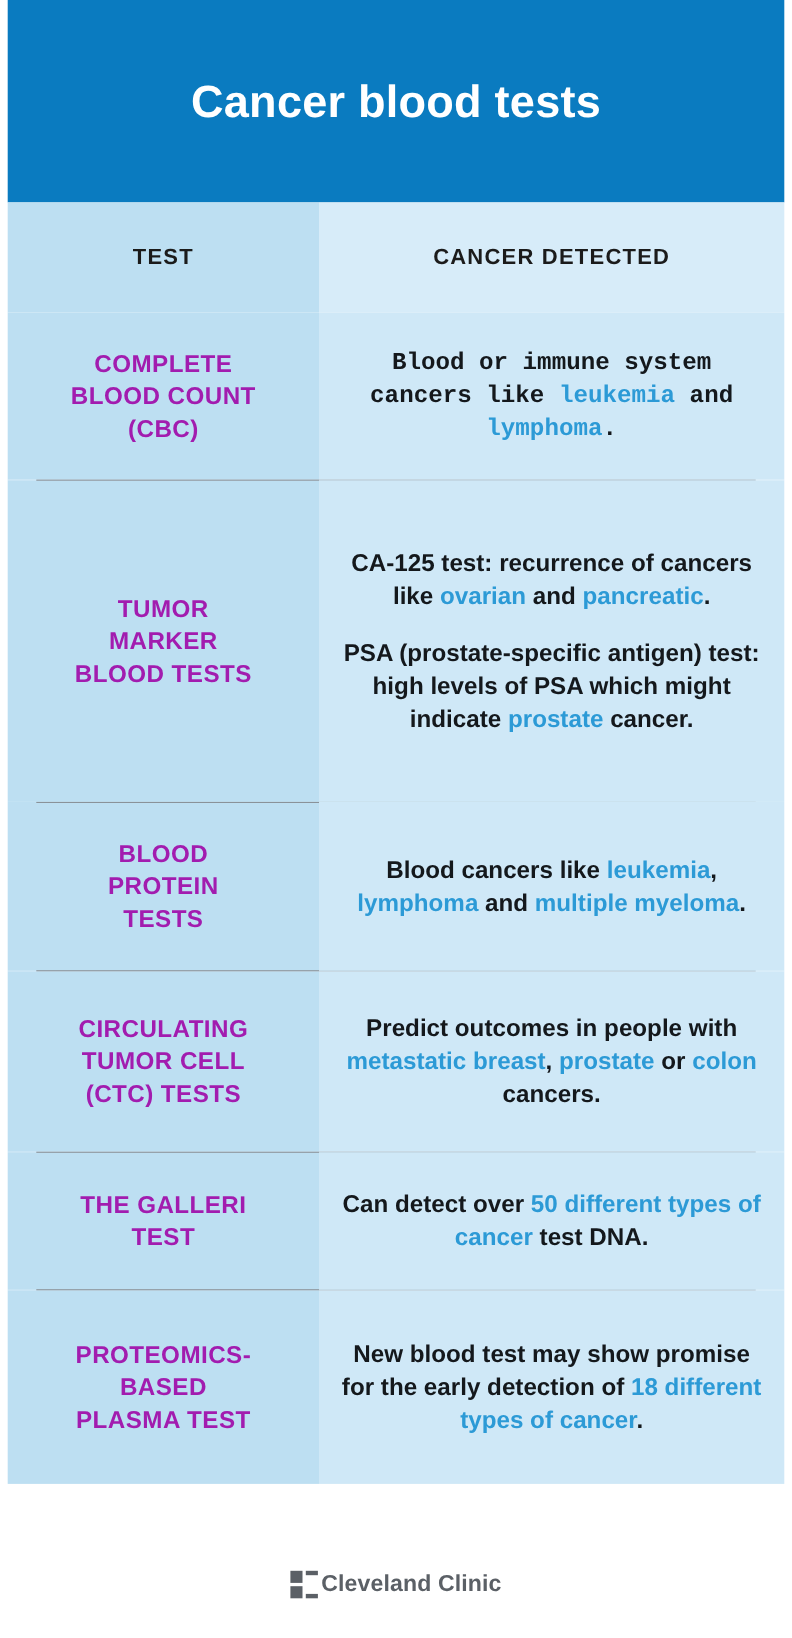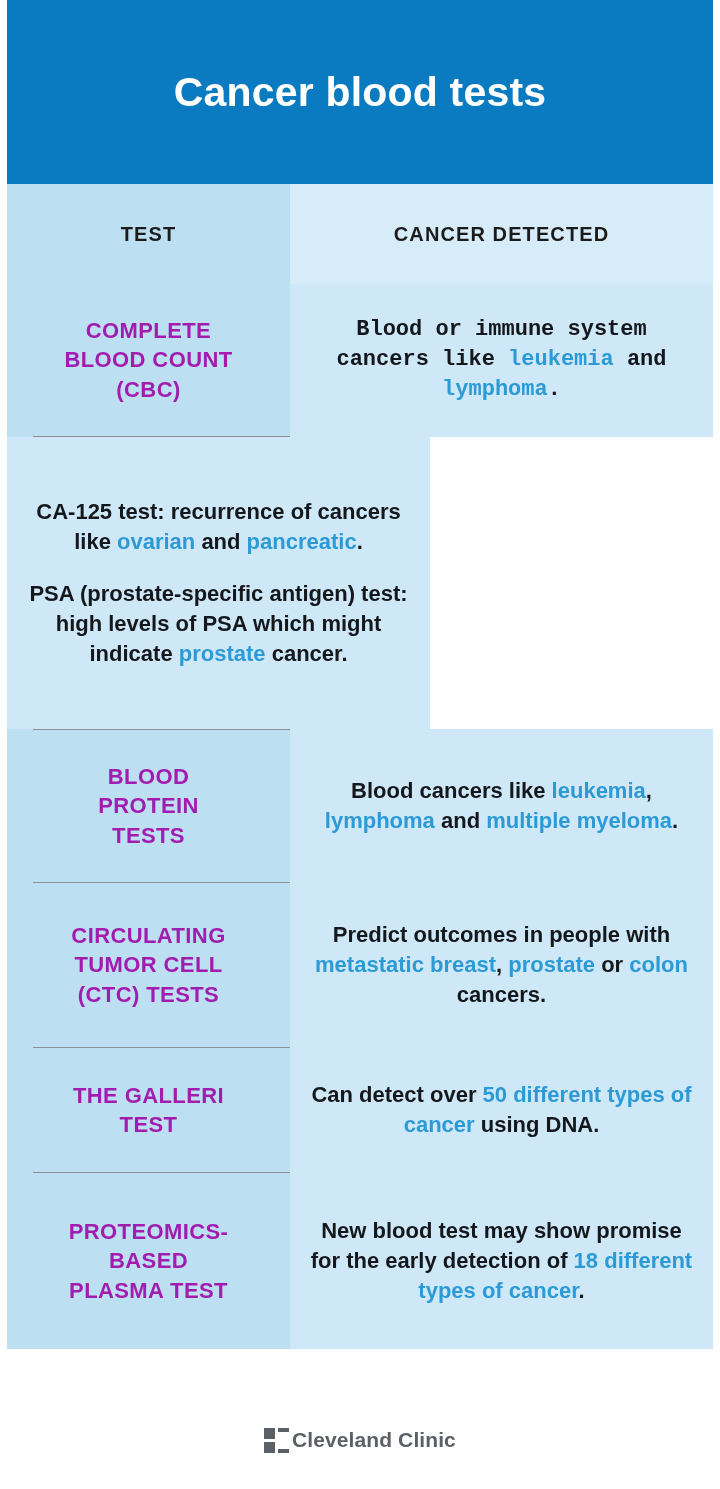--- a/index.html
+++ b/index.html
@@ -213,20 +213,23 @@
             <div class="test-label">COMPLETE<br>BLOOD COUNT<br>(CBC)</div>
           </div>
           <div class="cell-detected" style="height: 152px; font-family: Liberation Mono, monospace;">
             <div class="detect-text"><span>Blood or immune system cancers like </span><span class="hl">leukemia</span><span> and </span><span class="hl">lymphoma</span><span>.</span></div>
           </div>
         </div>
         <div class="divider">
           <div class="divider-line"></div>
         </div>
         <div class="row">
+          <div class="cell-test" style="height: 292px;">
+            <div class="test-label">TUMOR<br>MARKER<br>BLOOD TESTS</div>
+          </div>
           <div class="cell-detected" style="height: 292px;">
             <div class="detect-text"><span>CA-125 test: recurrence of cancers like </span><span class="hl">ovarian</span><span> and </span><span class="hl">pancreatic</span><span>.</span></div>
             <div class="detect-text"><span>PSA (prostate-specific antigen) test: high levels of PSA which might indicate </span><span class="hl">prostate</span><span> cancer.</span></div>
           </div>
         </div>
         <div class="divider">
           <div class="divider-line"></div>
         </div>
         <div class="row">
           <div class="cell-test" style="height: 152px;">
@@ -248,21 +251,21 @@
           </div>
         </div>
         <div class="divider">
           <div class="divider-line"></div>
         </div>
         <div class="row">
           <div class="cell-test" style="height: 124px;">
             <div class="test-label">THE GALLERI<br>TEST</div>
           </div>
           <div class="cell-detected" style="height: 124px;">
-            <div class="detect-text"><span>Can detect over </span><span class="hl">50 different types of cancer</span><span> using DNA.</span></div>
+            <div class="detect-text"><span>Can detect over </span><span class="hl">50 different types of cancer</span><span> test DNA.</span></div>
           </div>
         </div>
         <div class="divider">
           <div class="divider-line"></div>
         </div>
         <div class="row">
           <div class="cell-test" style="height: 176px;">
             <div class="test-label">PROTEOMICS-<br>BASED<br>PLASMA TEST</div>
           </div>
           <div class="cell-detected" style="height: 176px;">

